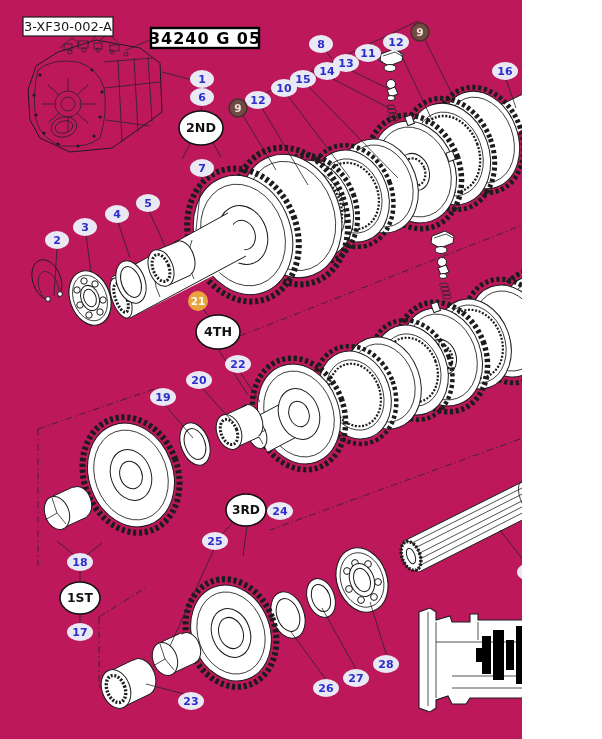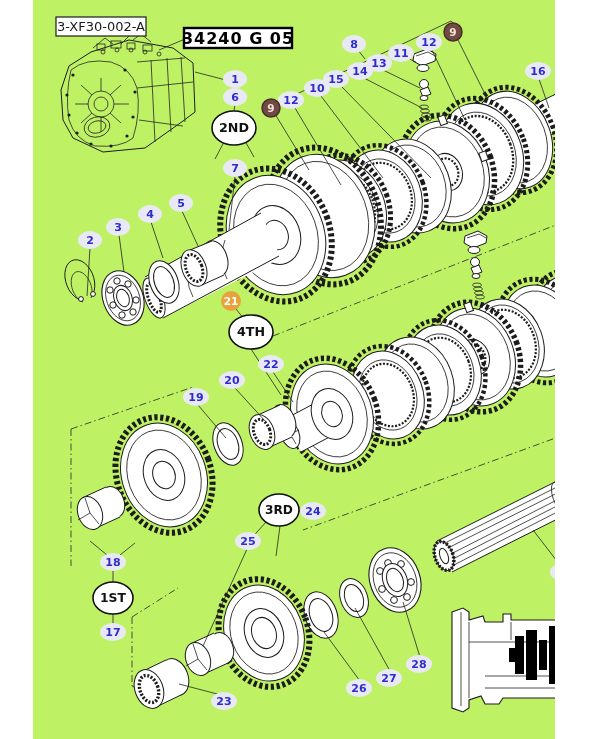--- a/index.html
+++ b/index.html
@@ -1,17 +1,17 @@
 <!DOCTYPE html>
 <html><head>
 <meta charset="utf-8">
 <style>
   html,body{margin:0;padding:0;background:#ffffff;}
-  .stage-wrap{width:522px;height:739px;position:relative;background:#bef264;overflow:hidden;
-    font-family:"DejaVu Sans","Liberation Sans",sans-serif;margin-left:33px;}
+  .stage-wrap{width:522px;height:739px;position:relative;background:#be185d;overflow:hidden;
+    font-family:"DejaVu Sans","Liberation Sans",sans-serif;}
   svg{display:block}
   .ln{stroke:#1c1c1c;stroke-width:1;fill:none}
   .lt{stroke:#242424;stroke-width:.8;fill:none}
   .dash{stroke:#242424;stroke-width:.8;fill:none;stroke-dasharray:7 3 1.5 3}
   .fw{fill:#ffffff;stroke:#1c1c1c;stroke-width:1}
   .fwb{fill:#ffffff;stroke:#1c1c1c;stroke-width:1.1}
   .teeth{fill:none;stroke:#1c1c1c;stroke-dasharray:3.2 2.6}
   .spl{fill:none;stroke:#1c1c1c;stroke-dasharray:2 1.6}
   .pill{fill:#e9e9f5;stroke:none}
   .cnum{font-size:11px;font-weight:bold;text-anchor:middle}

